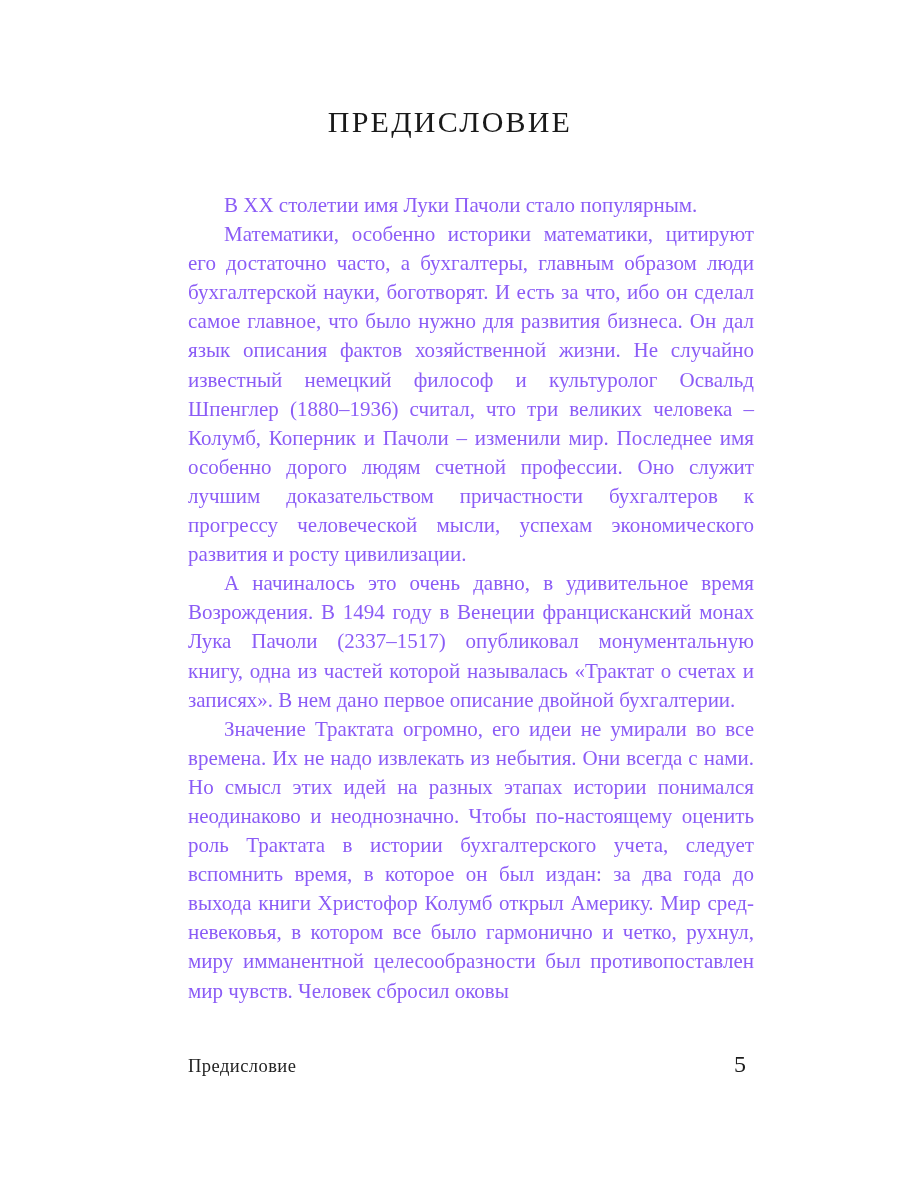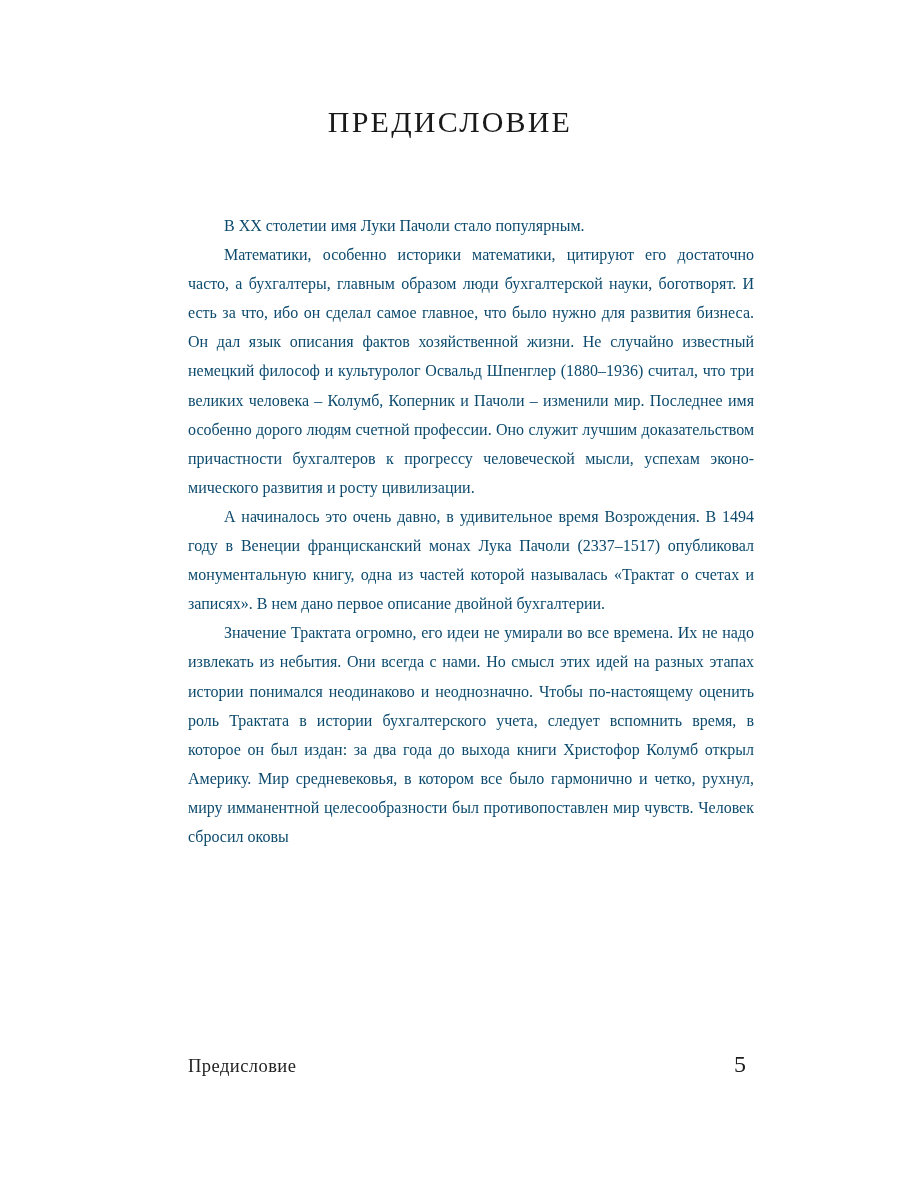--- a/index.html
+++ b/index.html
@@ -32,26 +32,25 @@
     color: #191919;
     white-space: pre;
   }
 
   
   .text-block {
     position: absolute;
     left: 188px;
     top: 191px;
     width: 566px;
-    font-size: 16px;
+    font-size: 21px;
     line-height: 29.1px;
     text-align: justify;
     text-justify: inter-word;
-    color: #0c4a6e;
-    margin-top: 20px;
+    color: #8b5cf6;
   }
   .text-block p {
     margin: 0;
     text-indent: 36px;
     text-align: justify;
     hyphens: manual;
   }
 
   
   .page-footer {

